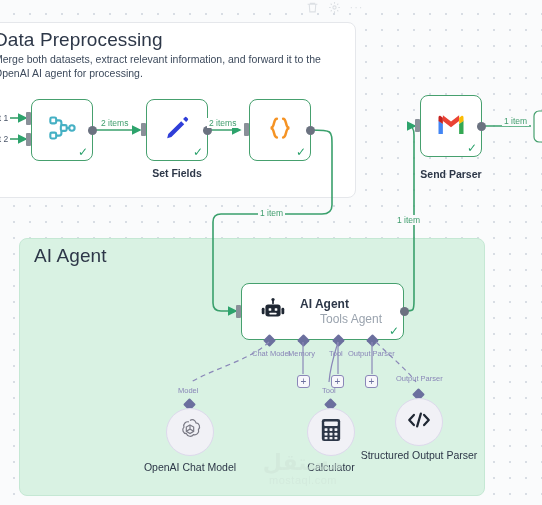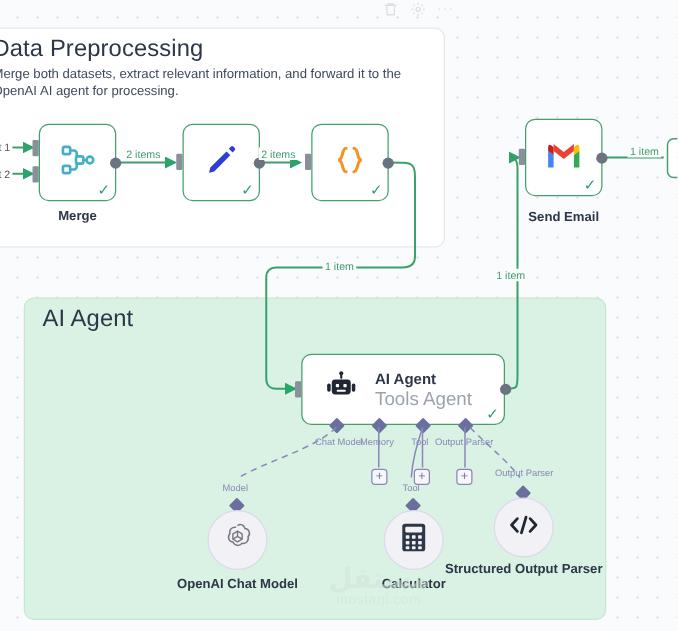--- a/index.html
+++ b/index.html
@@ -72,21 +72,21 @@
   .edge-label.on-white{background:#ffffff;}
 
   
   .subnode{
     position:absolute;width:48px;height:48px;border-radius:50%;
     background:#f1f1f6;border:1px solid #ddd9ec;box-sizing:border-box;
     display:flex;align-items:center;justify-content:center;
   }
   .subcap{
     position:absolute;text-align:center;width:130px;font-size:10.5px;
-    font-weight:700;color:#2d3748;line-height:13px;
+    font-weight:400;color:#2d3748;line-height:13px;
   }
   .diamond{
     position:absolute;width:9px;height:9px;background:#6b6f9e;
     transform:rotate(45deg);border-radius:1px;
   }
   .conn-label{
     position:absolute;font-size:7.5px;color:#8a87b8;white-space:nowrap;
   }
   .plus-btn{
     position:absolute;width:13px;height:13px;border:1px solid #8a87b8;
@@ -179,33 +179,33 @@
         <rect x="2" y="3" width="5" height="5" rx="1.2"></rect>
         <rect x="2" y="16" width="5" height="5" rx="1.2"></rect>
         <rect x="11" y="9.5" width="5" height="5" rx="1.2"></rect>
         <circle cx="20.5" cy="12" r="2.3"></circle>
         <path d="M7 5.5h2.5a2 2 0 0 1 2 2v2M7 18.5h2.5a2 2 0 0 0 2-2v-2M16 12h2.2"></path>
       </svg>
     </span>
     <span class="check">✓</span>
   </div>
   <div class="endpoint-dot" style="left:88px;top:126px;"></div>
-  <div class="node-caption" style="left:2px;top:167px;">Merge</div>
 
   <div class="node" style="left:146px;top:99px;">
     <span>
       <svg width="28" height="28" viewBox="0 0 24 24" fill="#2f3ed8">
         <path d="M4.5 17.2L3.6 20.8l3.6-1 11-11-2.6-2.6-11.1 11z"></path>
         <path d="M17.2 4.2l2.6 2.6 1.3-1.3a1.3 1.3 0 0 0 0-1.9l-.7-.7a1.3 1.3 0 0 0-1.9 0l-1.3 1.3z"></path>
       </svg>
     </span>
     <span class="check">✓</span>
   </div>
   <div class="endpoint-in" style="left:141px;top:123px;"></div>
   <div class="endpoint-dot" style="left:203px;top:126px;"></div>
+  <div class="node-caption" style="left:117px;top:167px;">Set Fields</div>
 
   <div class="node" style="left:249px;top:99px;">
     <span>
       <svg width="30" height="30" viewBox="0 0 24 24" fill="none" stroke="#f59324" stroke-width="2" stroke-linecap="round">
         <path d="M9.5 4.5C7 4.5 7.6 9.4 6 11.2c-.6.6-1.1.8-1.6.8.5 0 1 .2 1.6.8 1.6 1.8 1 6.7 3.5 6.7"></path>
         <path d="M14.5 4.5c2.5 0 1.9 4.9 3.5 6.7.6.6 1.1.8 1.6.8-.5 0-1 .2-1.6.8-1.6 1.8-1 6.7-3.5 6.7"></path>
       </svg>
     </span>
     <span class="check">✓</span>
   </div>
@@ -220,38 +220,38 @@
         <path d="M37 4l-13 10L11 4v9l13 10 13-10z" fill="#ea4335"></path>
         <path d="M4 8.5V34h7V18l13 10 13-10v16h7V8.5c0-3.5-4-5.5-6.8-3.4L24 15 10.8 5.1C8 3 4 5 4 8.5z" fill="none"></path>
         <path d="M44 8.5V13l-7 5V8l3.2-2.4C42.5 3.9 44 5.1 44 8.5z" fill="#fbbc04"></path>
         <path d="M4 8.5V13l7 5V8L7.8 5.6C5.5 3.9 4 5.1 4 8.5z" fill="#c5221f"></path>
       </svg>
     </span>
     <span class="check">✓</span>
   </div>
   <div class="endpoint-in" style="left:415px;top:119px;"></div>
   <div class="endpoint-dot" style="left:477px;top:122px;"></div>
-  <div class="node-caption" style="left:391px;top:168px;">Send Email</div>
+  <div class="node-caption" style="left:391px;top:168px;">Send Parser</div>
 
   <div class="node" style="left:241px;top:283px;width:163px;height:57px;justify-content:flex-start;padding-left:18px;">
     <span style="flex:0 0 auto;">
       <svg width="26" height="26" viewBox="0 0 24 24" fill="#1f2733">
         <rect x="5" y="7" width="14" height="11" rx="2.5"></rect>
         <rect x="11.2" y="2.6" width="1.6" height="4" rx=".8"></rect>
         <circle cx="12" cy="2.4" r="1.5"></circle>
         <rect x="1.6" y="10" width="2.6" height="6" rx="1.2"></rect>
         <rect x="19.8" y="10" width="2.6" height="6" rx="1.2"></rect>
         <rect x="8" y="10.3" width="2.4" height="2.4" rx=".5" fill="#fff"></rect>
         <rect x="13.6" y="10.3" width="2.4" height="2.4" rx=".5" fill="#fff"></rect>
         <rect x="8.6" y="14.6" width="6.8" height="1.5" rx=".7" fill="#fff"></rect>
       </svg>
     </span>
     <span style="display:flex;flex-direction:column;margin-left:14px;">
       <span style="font-size:12px;font-weight:700;color:#2d3748;">AI Agent</span>
-      <span style="font-size:15px;color:#9aa3ae;margin-top:1px;">Tools Agent</span>
+      <span style="font-size:12px;color:#9aa3ae;margin-top:1px;margin-left:20px;">Tools Agent</span>
     </span>
     <span class="check">✓</span>
   </div>
   <div class="endpoint-in" style="left:236px;top:305px;"></div>
   <div class="endpoint-dot" style="left:400px;top:307px;"></div>
 
   <div class="diamond" style="left:265px;top:336px;"></div>
   <div class="diamond" style="left:299px;top:336px;"></div>
   <div class="diamond" style="left:334px;top:336px;"></div>
   <div class="diamond" style="left:368px;top:336px;"></div>

